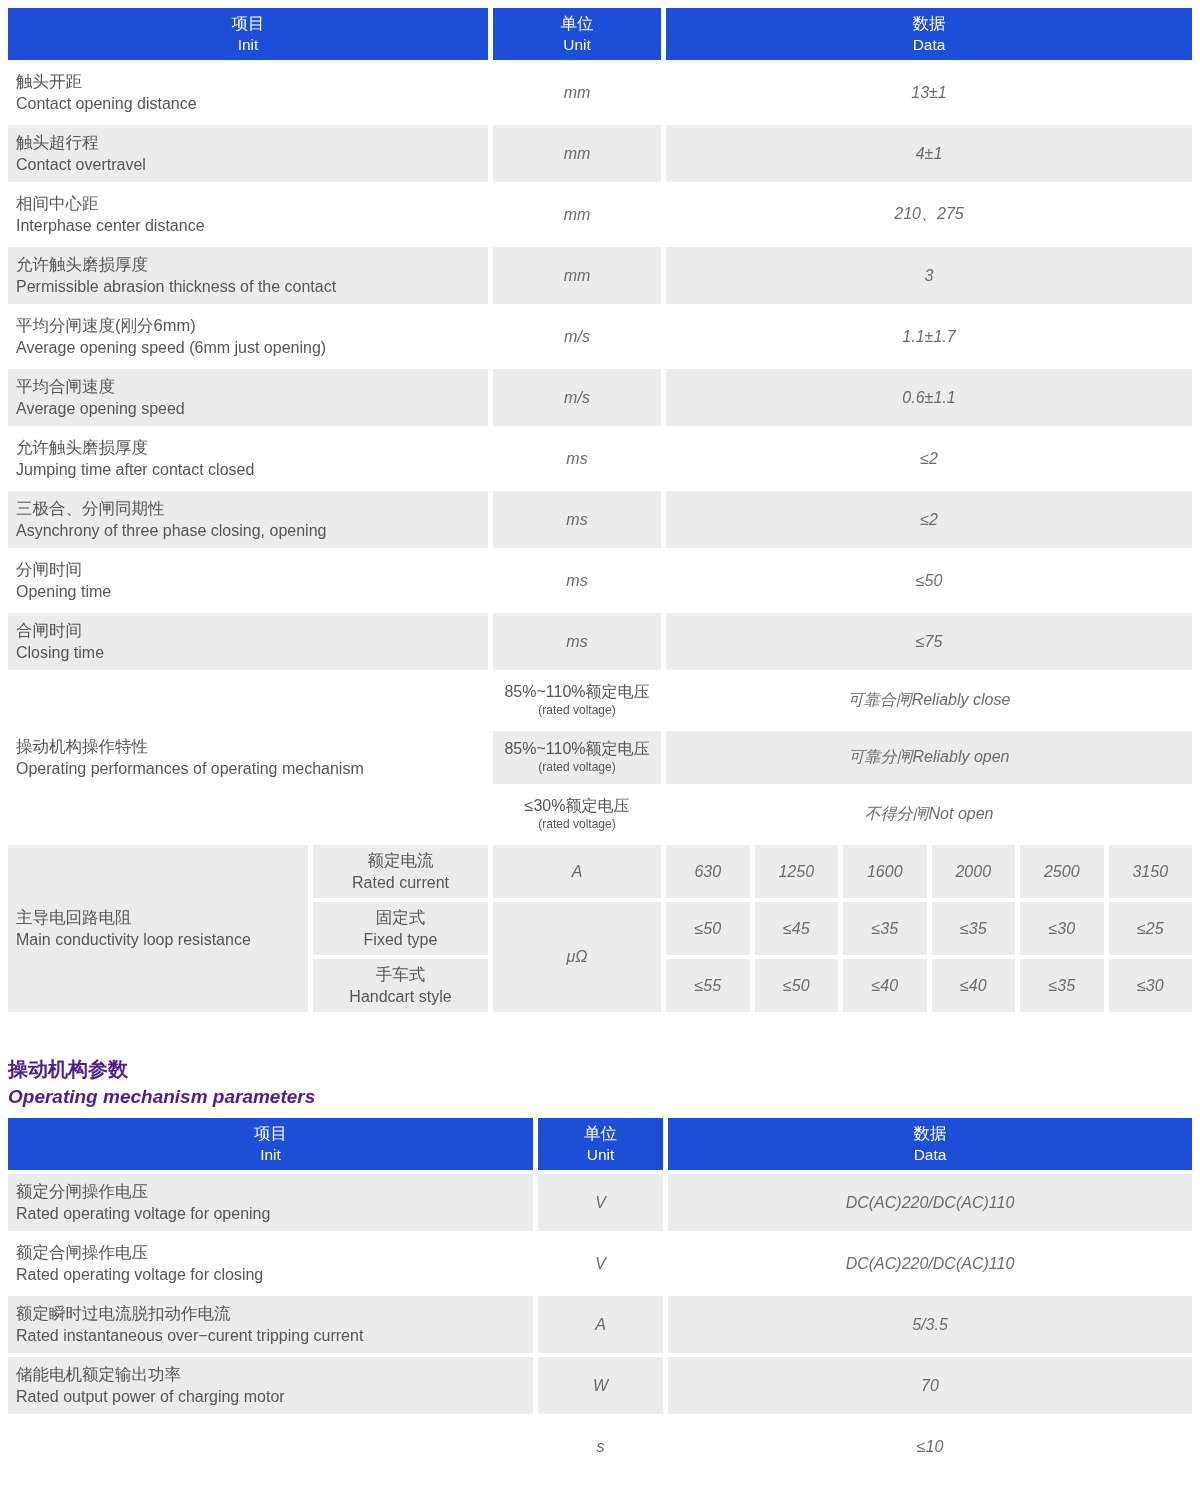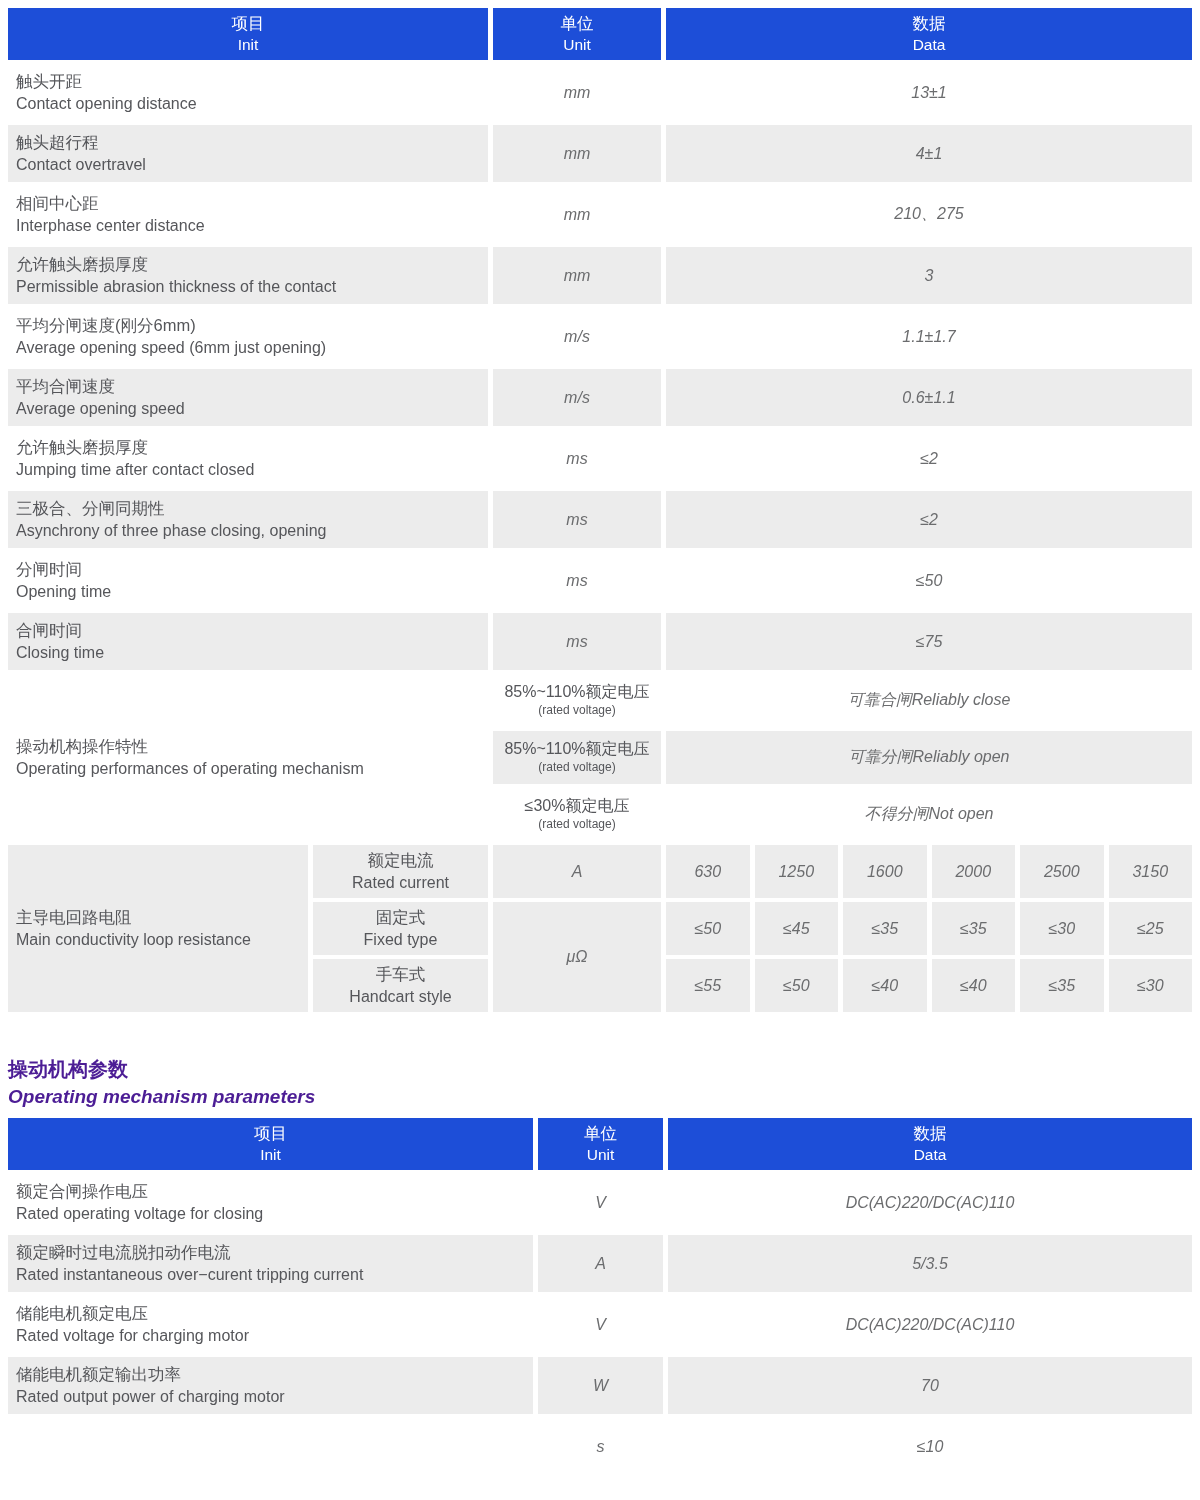--- a/index.html
+++ b/index.html
@@ -248,47 +248,47 @@
       <th class="h">
         <span class="cn">单位</span>
         <span class="en">Unit</span>
       </th>
       <th class="h">
         <span class="cn">数据</span>
         <span class="en">Data</span>
       </th>
     </tr>
 
+    <tr>
+      <td class="item g">
+        <span class="cn">额定分闸操作电压</span>
+        <span class="en">Rated operating voltage for opening</span>
+      </td>
+      <td class="c g">V</td>
+      <td class="c g">DC(AC)220/DC(AC)110</td>
+    </tr>
 
     <tr>
       <td class="item">
         <span class="cn">额定合闸操作电压</span>
         <span class="en">Rated operating voltage for closing</span>
       </td>
       <td class="c">V</td>
       <td class="c">DC(AC)220/DC(AC)110</td>
     </tr>
 
     <tr>
       <td class="item g">
         <span class="cn">额定瞬时过电流脱扣动作电流</span>
         <span class="en">Rated instantaneous over−curent tripping current</span>
       </td>
       <td class="c g">A</td>
       <td class="c g">5/3.5</td>
     </tr>
 
-    <tr>
-      <td class="item">
-        <span class="cn">储能电机额定电压</span>
-        <span class="en">Rated voltage for charging motor</span>
-      </td>
-      <td class="c">V</td>
-      <td class="c">DC(AC)220/DC(AC)110</td>
-    </tr>
 
     <tr>
       <td class="item g">
         <span class="cn">储能电机额定输出功率</span>
         <span class="en">Rated output power of charging motor</span>
       </td>
       <td class="c g">W</td>
       <td class="c g">70</td>
     </tr>
 

